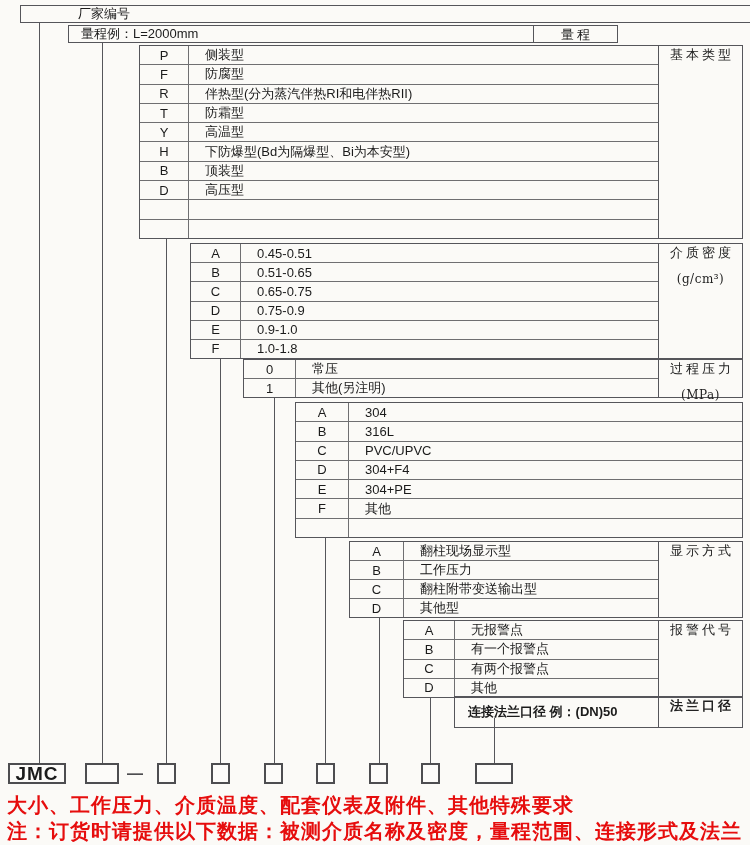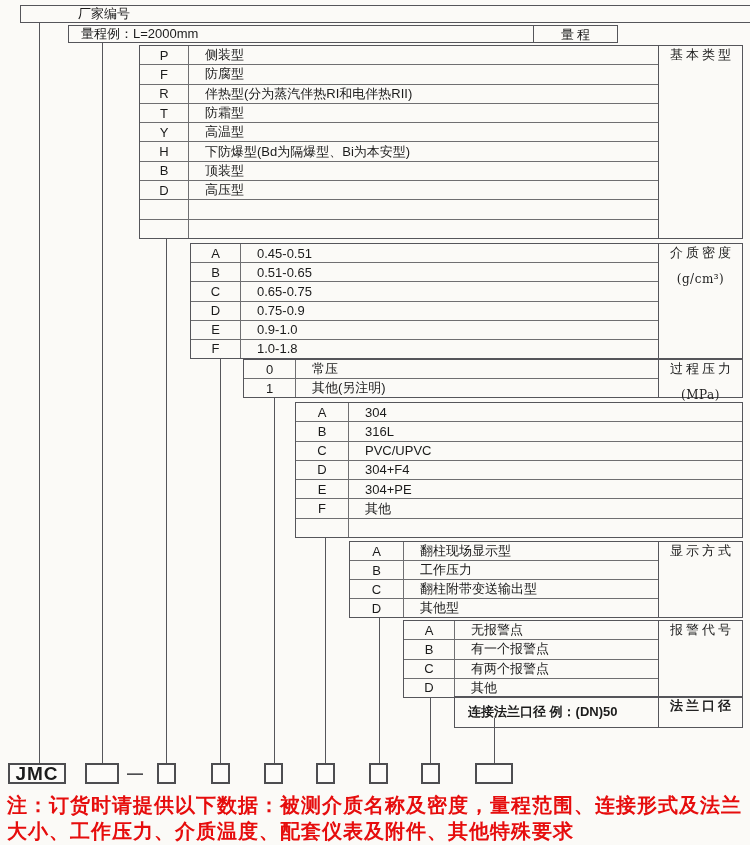--- a/index.html
+++ b/index.html
@@ -306,17 +306,17 @@
   <div class="dash" style="left:122px; width:26px;">—</div>
   <div class="mbox" style="left:157px; width:19px;"></div>
   <div class="mbox" style="left:211px; width:19px;"></div>
   <div class="mbox" style="left:264px; width:19px;"></div>
   <div class="mbox" style="left:316px; width:19px;"></div>
   <div class="mbox" style="left:369px; width:19px;"></div>
   <div class="mbox" style="left:421px; width:19px;"></div>
   <div class="mbox" style="left:475px; width:38px;"></div>
 
   <div class="note">
+    <div>大小、工作压力、介质温度、配套仪表及附件、其他特殊要求</div>
     <div>注：订货时请提供以下数据：被测介质名称及密度，量程范围、连接形式及法兰</div>
-    <div>大小、工作压力、介质温度、配套仪表及附件、其他特殊要求</div>
   </div>
 
 </div>
 
 </body></html>

